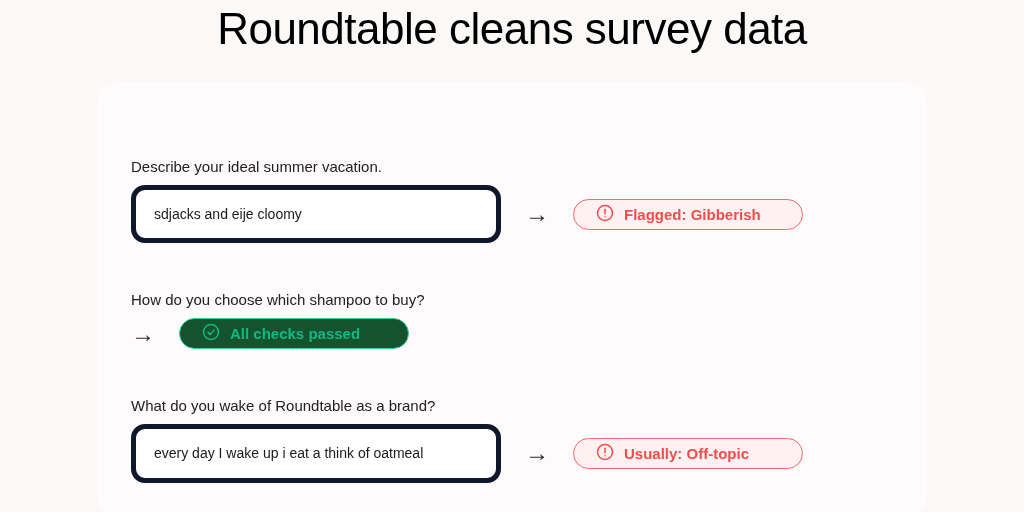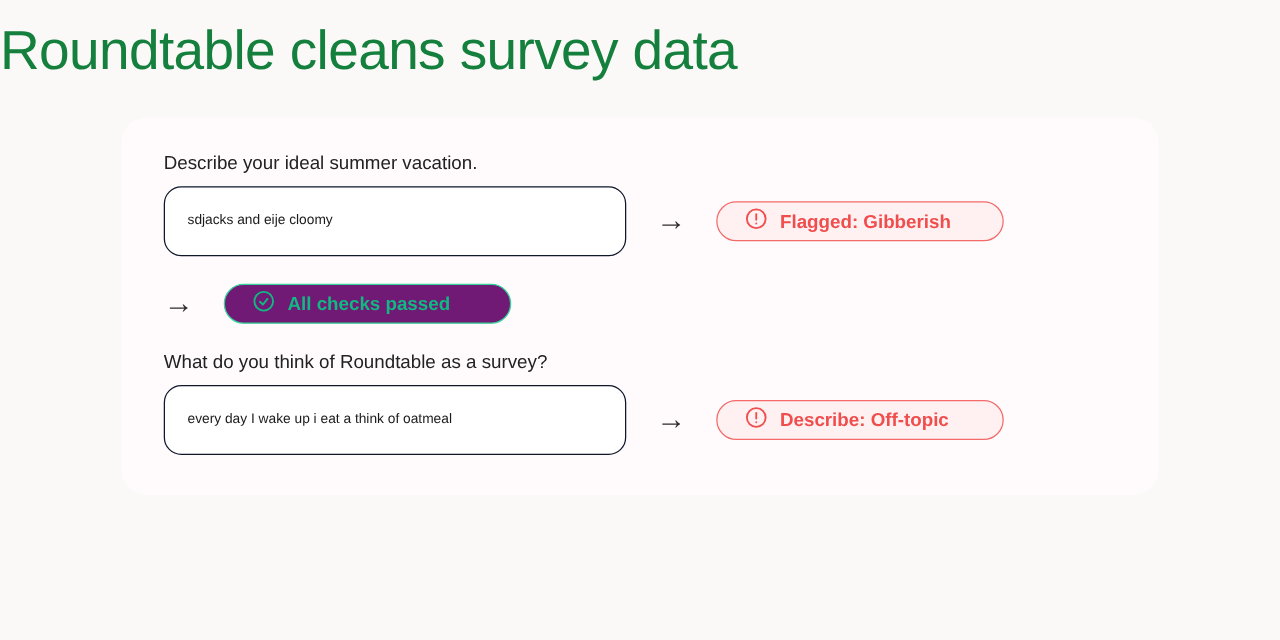--- a/index.html
+++ b/index.html
@@ -3,57 +3,59 @@
 <meta charset="utf-8">
 <style>
   * { box-sizing: border-box; margin: 0; padding: 0; }
   html, body { width: 1024px; height: 512px; overflow: hidden; }
   body {
     background: #faf9f7;
     font-family: -apple-system, BlinkMacSystemFont, "Segoe UI", Helvetica, Arial, sans-serif;
     color: #111;
   }
   .title {
+    text-align: center;
     font-size: 44px;
     font-weight: 500;
     letter-spacing: -0.5px;
-    padding-top: 16px;
+    padding-top: 4px;
     margin-bottom: 28px;
-    color: #15803d;
+    color: #000000;
   }
   .card {
     width: 830px;
     margin: 0 auto;
     background: #fffafb;
     border-radius: 20px;
     padding: 28px 34px 10px 34px;
   }
   .row {
     margin-bottom: 22px;
+    margin-top: 48px;
   }
   .question {
     font-size: 15px;
     font-weight: 500;
     color: #222;
     margin-bottom: 10px;
   }
   .line {
     display: flex;
     align-items: center;
     gap: 24px;
   }
   .answer {
     flex: 0 0 370px;
     width: 370px;
     min-height: 56px;
     background: #fff;
-    border: 1px solid #0f172a;
+    border: 5px solid #0f172a;
     border-radius: 14px;
     padding: 14px 18px;
-    font-size: 11px;
+    font-size: 14px;
     line-height: 1.45;
     color: #1a1a1a;
     display: flex;
     align-items: center;
   }
   .arrow {
     flex: 0 0 auto;
     font-size: 24px;
     color: #2b2b2b;
     font-weight: 400;
@@ -70,21 +72,21 @@
     border: 1.5px solid;
     min-width: 230px;
     text-align: center;
   }
   .badge.flag {
     background: #fff1f1;
     border-color: #f26a6a;
     color: #f04d4d;
   }
   .badge.ok {
-    background: #701a75;
+    background: #14532d;
     border-color: #34d399;
     color: #10b981;
   }
   .badge svg { flex: 0 0 auto; }
 </style>
 </head>
 <body>
 
 <h1 class="title">Roundtable cleans survey data</h1>
 
@@ -102,45 +104,46 @@
               <line x1="12" y1="7" x2="12" y2="13"></line>
               <circle cx="12" cy="17" r="1" fill="#f04d4d" stroke="none"></circle>
             </svg>
         </span>
         <span>Flagged: Gibberish</span>
       </div>
     </div>
   </div>
 
   <div class="row">
+    <div class="question">How do you choose which shampoo to buy?</div>
     <div class="line">
       <div class="arrow">→</div>
       <div class="badge ok">
         <span>
           <svg width="18" height="18" viewBox="0 0 24 24" fill="none" stroke="#10b981" stroke-width="2" stroke-linecap="round" stroke-linejoin="round">
               <circle cx="12" cy="12" r="10"></circle>
               <polyline points="8 12.5 11 15.5 16 9.5"></polyline>
             </svg>
         </span>
         <span>All checks passed</span>
       </div>
     </div>
   </div>
 
   <div class="row">
-    <div class="question">What do you think of Roundtable as a survey?</div>
+    <div class="question">What do you wake of Roundtable as a brand?</div>
     <div class="line">
       <div class="answer">every day I wake up i eat a think of oatmeal</div>
       <div class="arrow">→</div>
       <div class="badge flag">
         <span>
           <svg width="18" height="18" viewBox="0 0 24 24" fill="none" stroke="#f04d4d" stroke-width="2" stroke-linecap="round" stroke-linejoin="round">
               <circle cx="12" cy="12" r="10"></circle>
               <line x1="12" y1="7" x2="12" y2="13"></line>
               <circle cx="12" cy="17" r="1" fill="#f04d4d" stroke="none"></circle>
             </svg>
         </span>
-        <span>Describe: Off-topic</span>
+        <span>Usually: Off-topic</span>
       </div>
     </div>
   </div>
 
 </div>
 
 </body></html>

